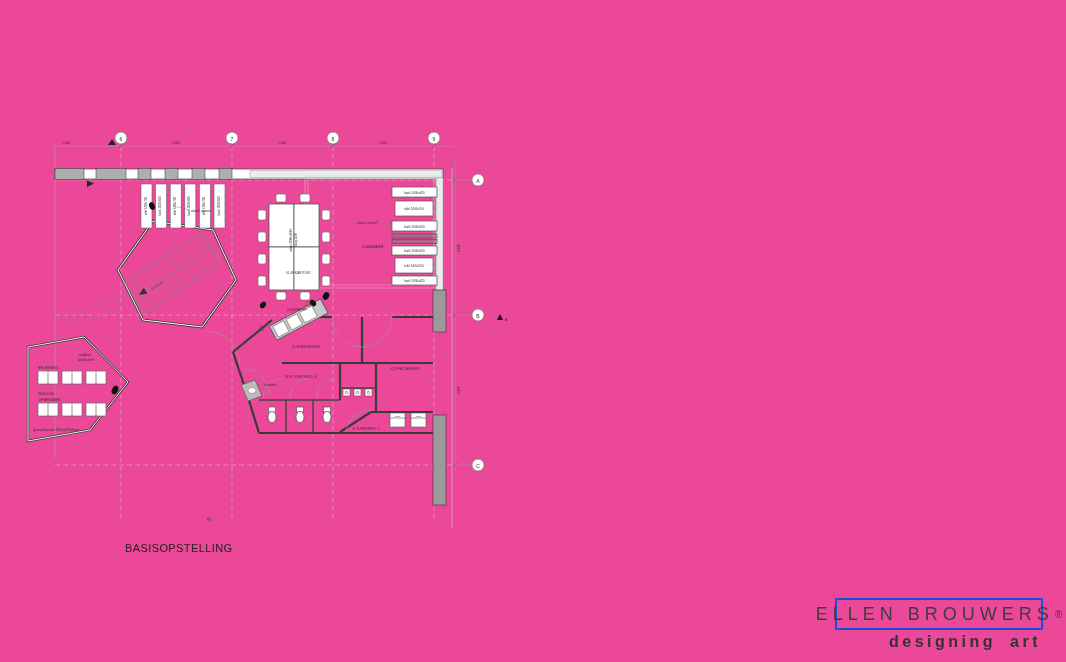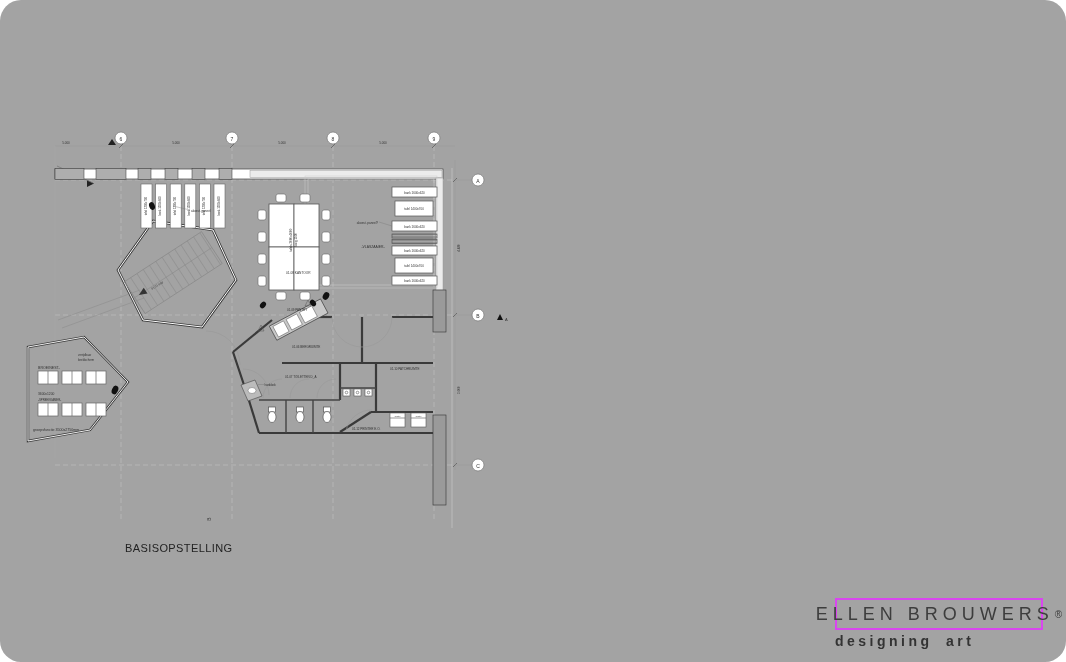--- a/index.html
+++ b/index.html
@@ -1,28 +1,28 @@
 <!DOCTYPE html>
 <html><head>
 <meta charset="utf-8">
 <style>
   html,body{margin:0;padding:0;background:#fff;}
   body{width:1066px;height:662px;position:relative;font-family:"Liberation Sans",sans-serif;overflow:hidden;}
-  .sheet{position:absolute;inset:0;background:#a3a3a3;border-radius:21px;}
+  .sheet{position:absolute;inset:0;background:#ec4899;}
   .defs-svg{position:absolute;width:0;height:0;overflow:hidden;}
   .plan{position:absolute;top:125px;width:500px;height:415px;}
   .plan--basis{left:25px;}
   .plan--variant{left:561px;}
   .plan svg{display:block;width:500px;height:415px;}
   .plan-title{position:absolute;left:100px;top:417px;font-size:11px;letter-spacing:.4px;color:#222;white-space:nowrap;}
   .logo{position:absolute;left:835px;top:598px;width:208px;}
-  .logo-box{border:2px solid #d946ef;height:28px;display:flex;align-items:center;justify-content:center;
+  .logo-box{border:2px solid #1d4ed8;height:28px;display:flex;align-items:center;justify-content:center;
             font-size:18px;letter-spacing:5px;color:#3d3d3d;white-space:nowrap;}
   .logo-box .reg{font-size:10px;vertical-align:6px;letter-spacing:0;margin-left:1px;}
-  .logo-tagline{margin-top:3px;font-weight:bold;font-size:14px;letter-spacing:3.5px;color:#333;
+  .logo-tagline{margin-top:3px;text-align:right;font-weight:bold;font-size:16px;letter-spacing:3.5px;color:#333;
                 padding-right:2px;word-spacing:6px;white-space:nowrap;}
   svg text{font-family:"Liberation Sans",sans-serif;fill:#333;}
 </style>
 </head>
 <body>
 
 <div class="sheet">
 
   <svg class="defs-svg" xmlns="http://www.w3.org/2000/svg" aria-hidden="true">
     <defs>

